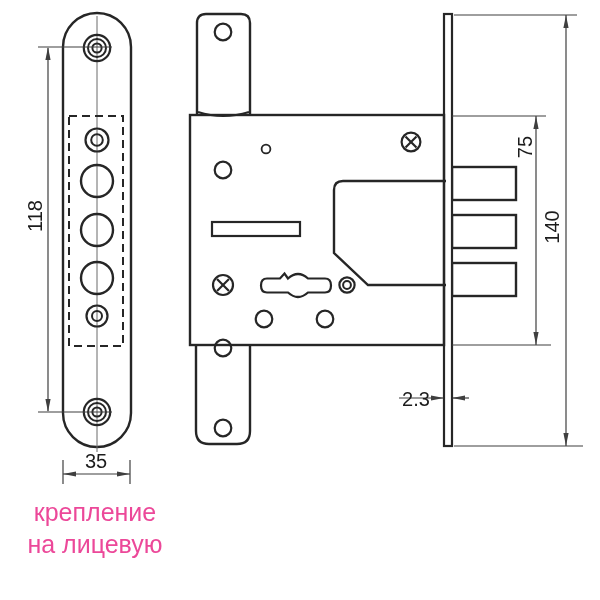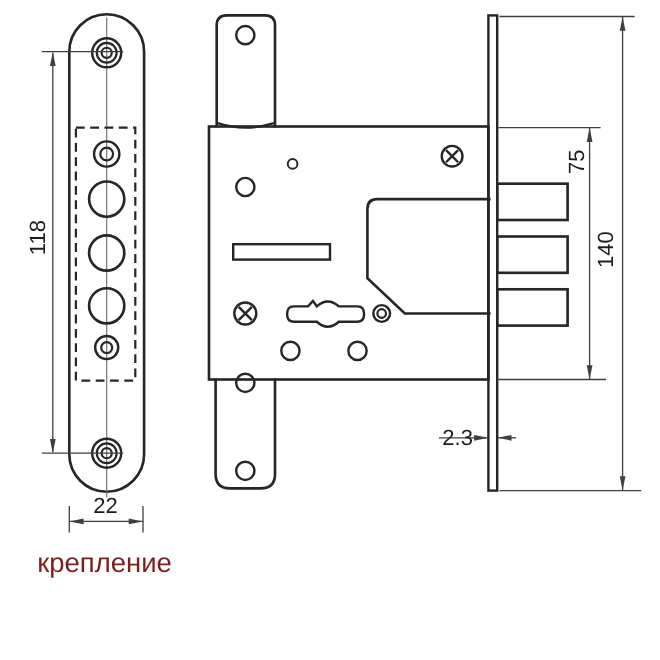--- a/index.html
+++ b/index.html
@@ -21,21 +21,21 @@
   }
   .dimlabel.vert { transform: translate(-50%,-50%) rotate(-90deg); }
   #caption {
     position: absolute;
     left: 14px;
     top: 496px;
     width: 162px;
     text-align: center;
     font-size: 25px;
     line-height: 32px;
-    color: #7f1d1d;
+    color: #ec4899;
   }
 </style>
 </head>
 <body>
 
 <div id="canvas">
 
   <svg id="drawing" width="600" height="600" viewBox="0 0 600 600">
 
     <g>
@@ -155,22 +155,23 @@
       <g>
         <line x1="399" y1="398" x2="443" y2="398"></line>
         <line x1="453" y1="398" x2="469" y2="398"></line>
         <polygon points="444,398 431,395.4 431,400.6" stroke="none"></polygon>
         <polygon points="452,398 465,395.4 465,400.6" stroke="none"></polygon>
       </g>
     </g>
   </svg>
 
   <div class="dimlabel vert" style="left:35px;  top:216px;">118</div>
-  <div class="dimlabel" style="left:96px;  top:461px;">22</div>
+  <div class="dimlabel" style="left:96px;  top:461px;">35</div>
   <div class="dimlabel vert" style="left:525px; top:147px;">75</div>
   <div class="dimlabel vert" style="left:552px; top:227px;">140</div>
   <div class="dimlabel" style="left:416px; top:364px;margin-top:35px;">2.3</div>
 
   <div id="caption">
     <div>крепление</div>
+    <div>на лицевую</div>
   </div>
 
 </div>
 
 </body></html>

